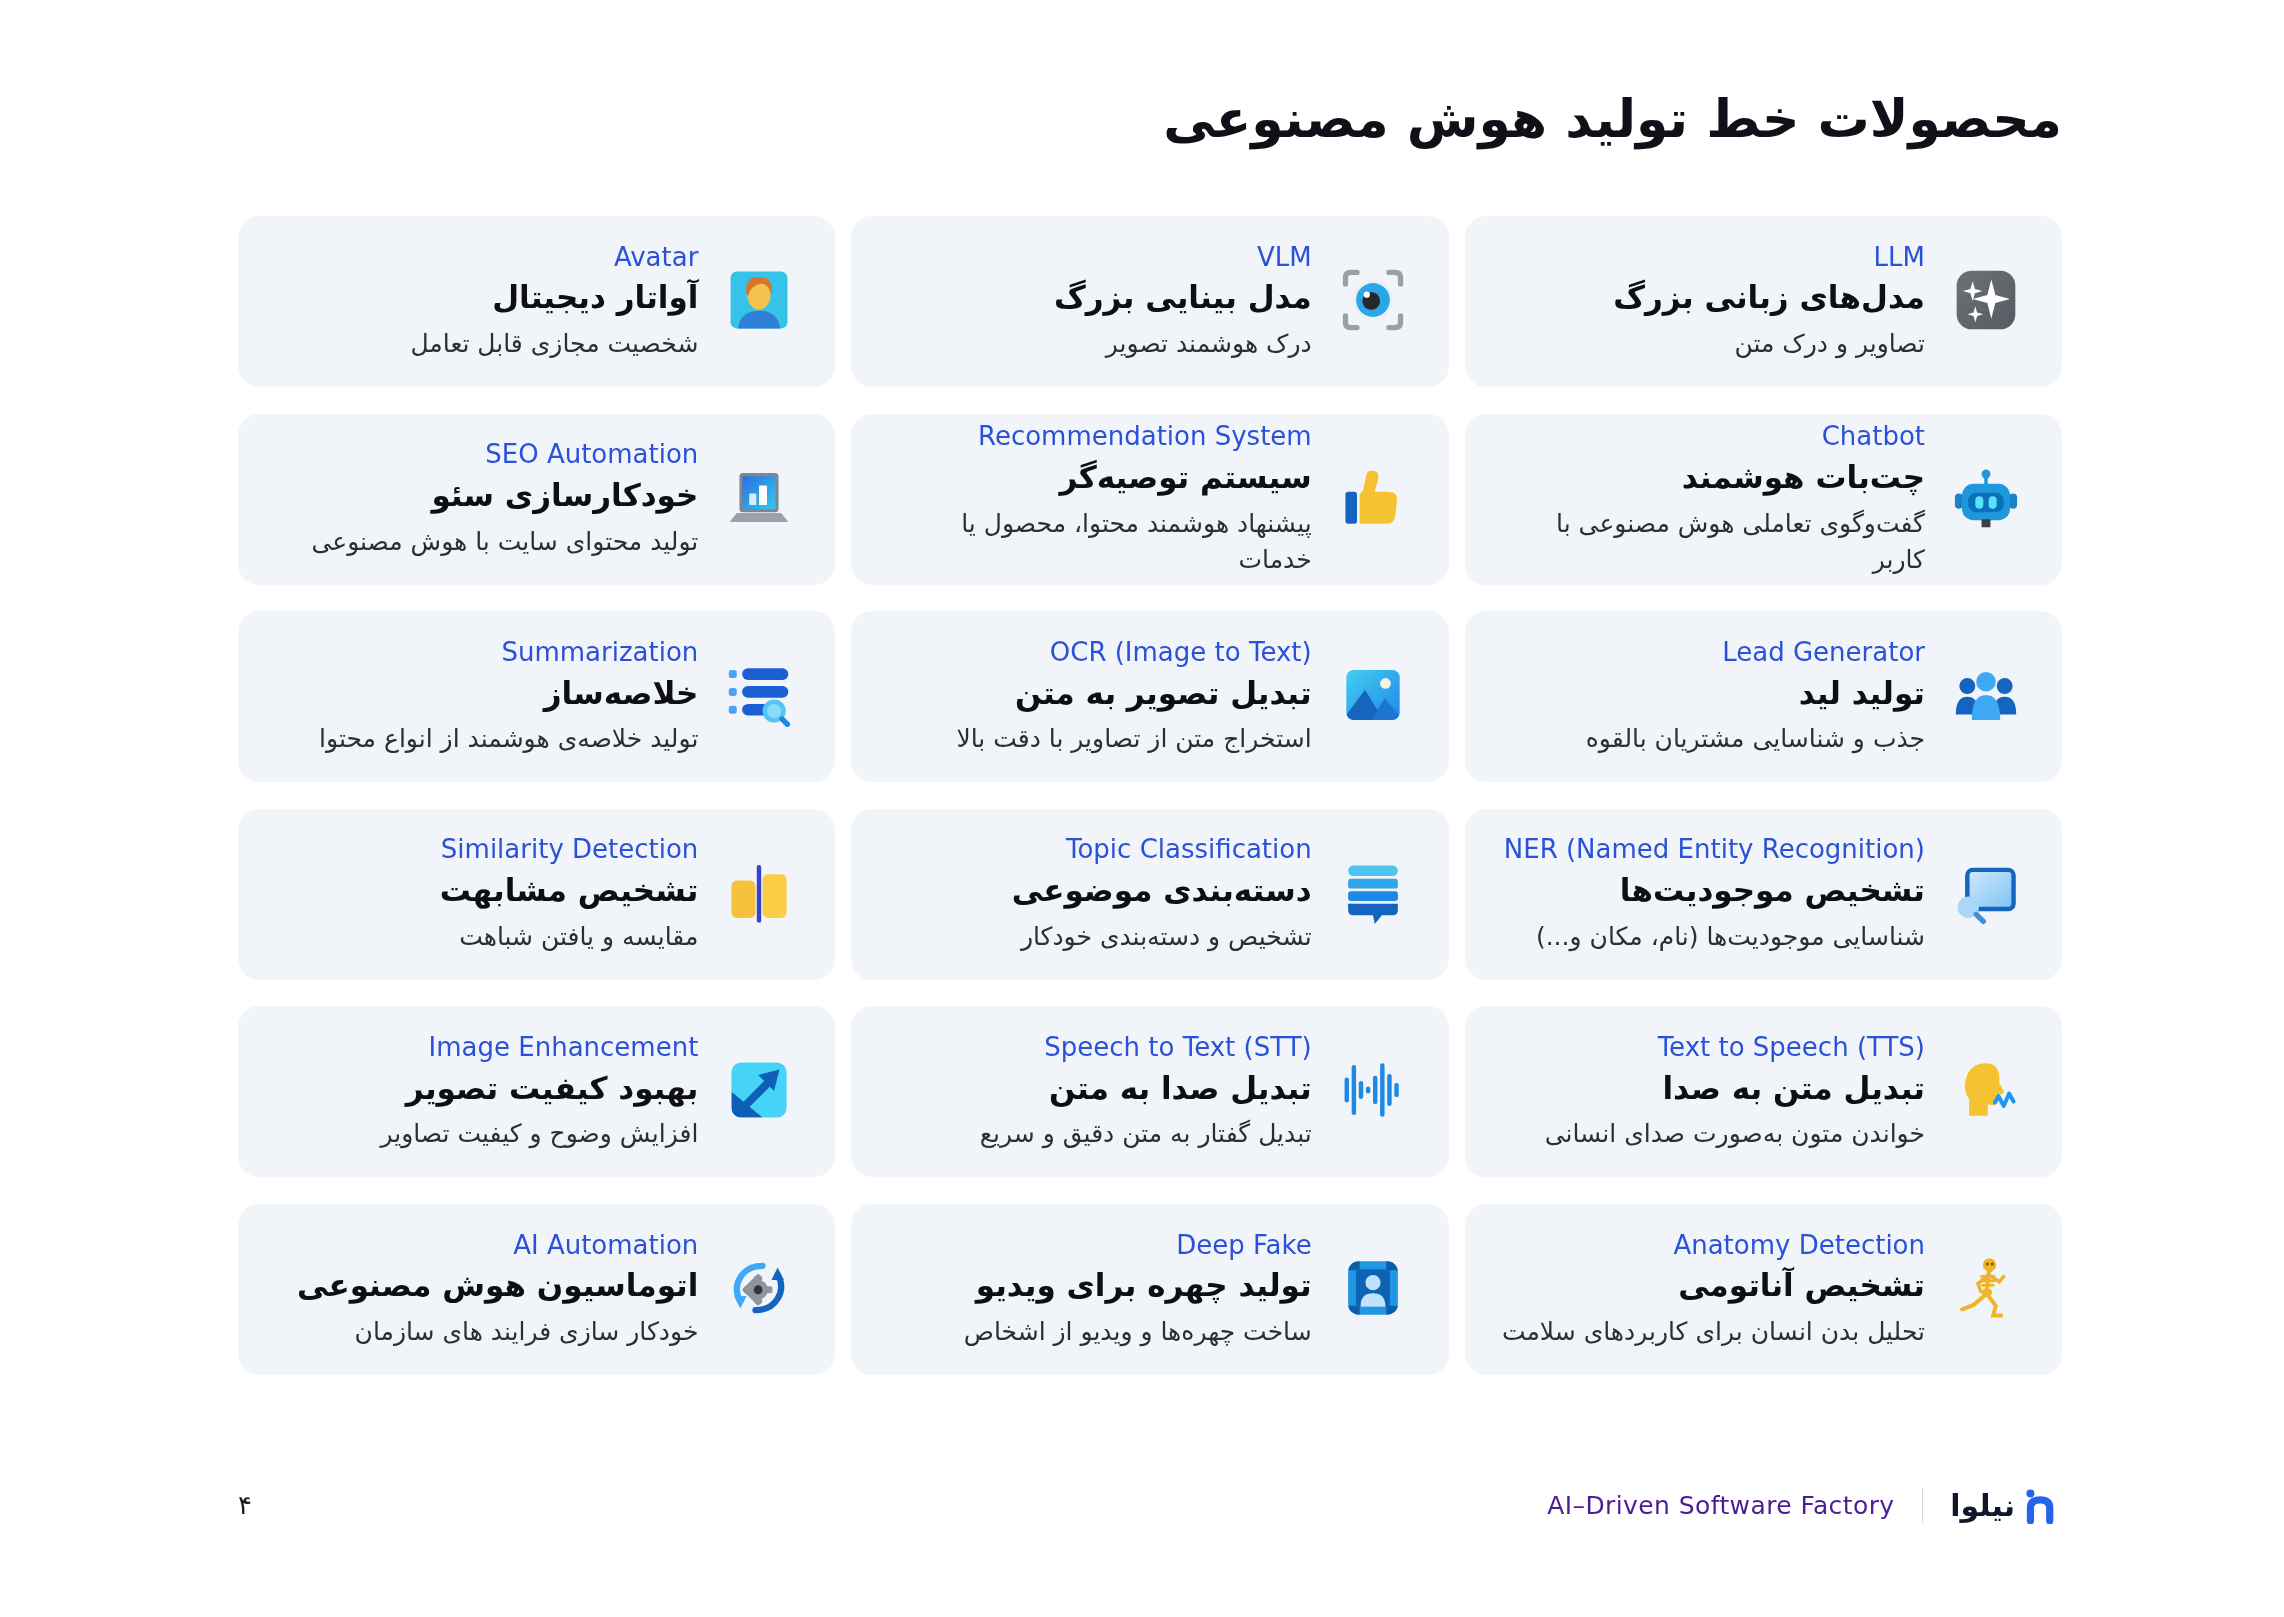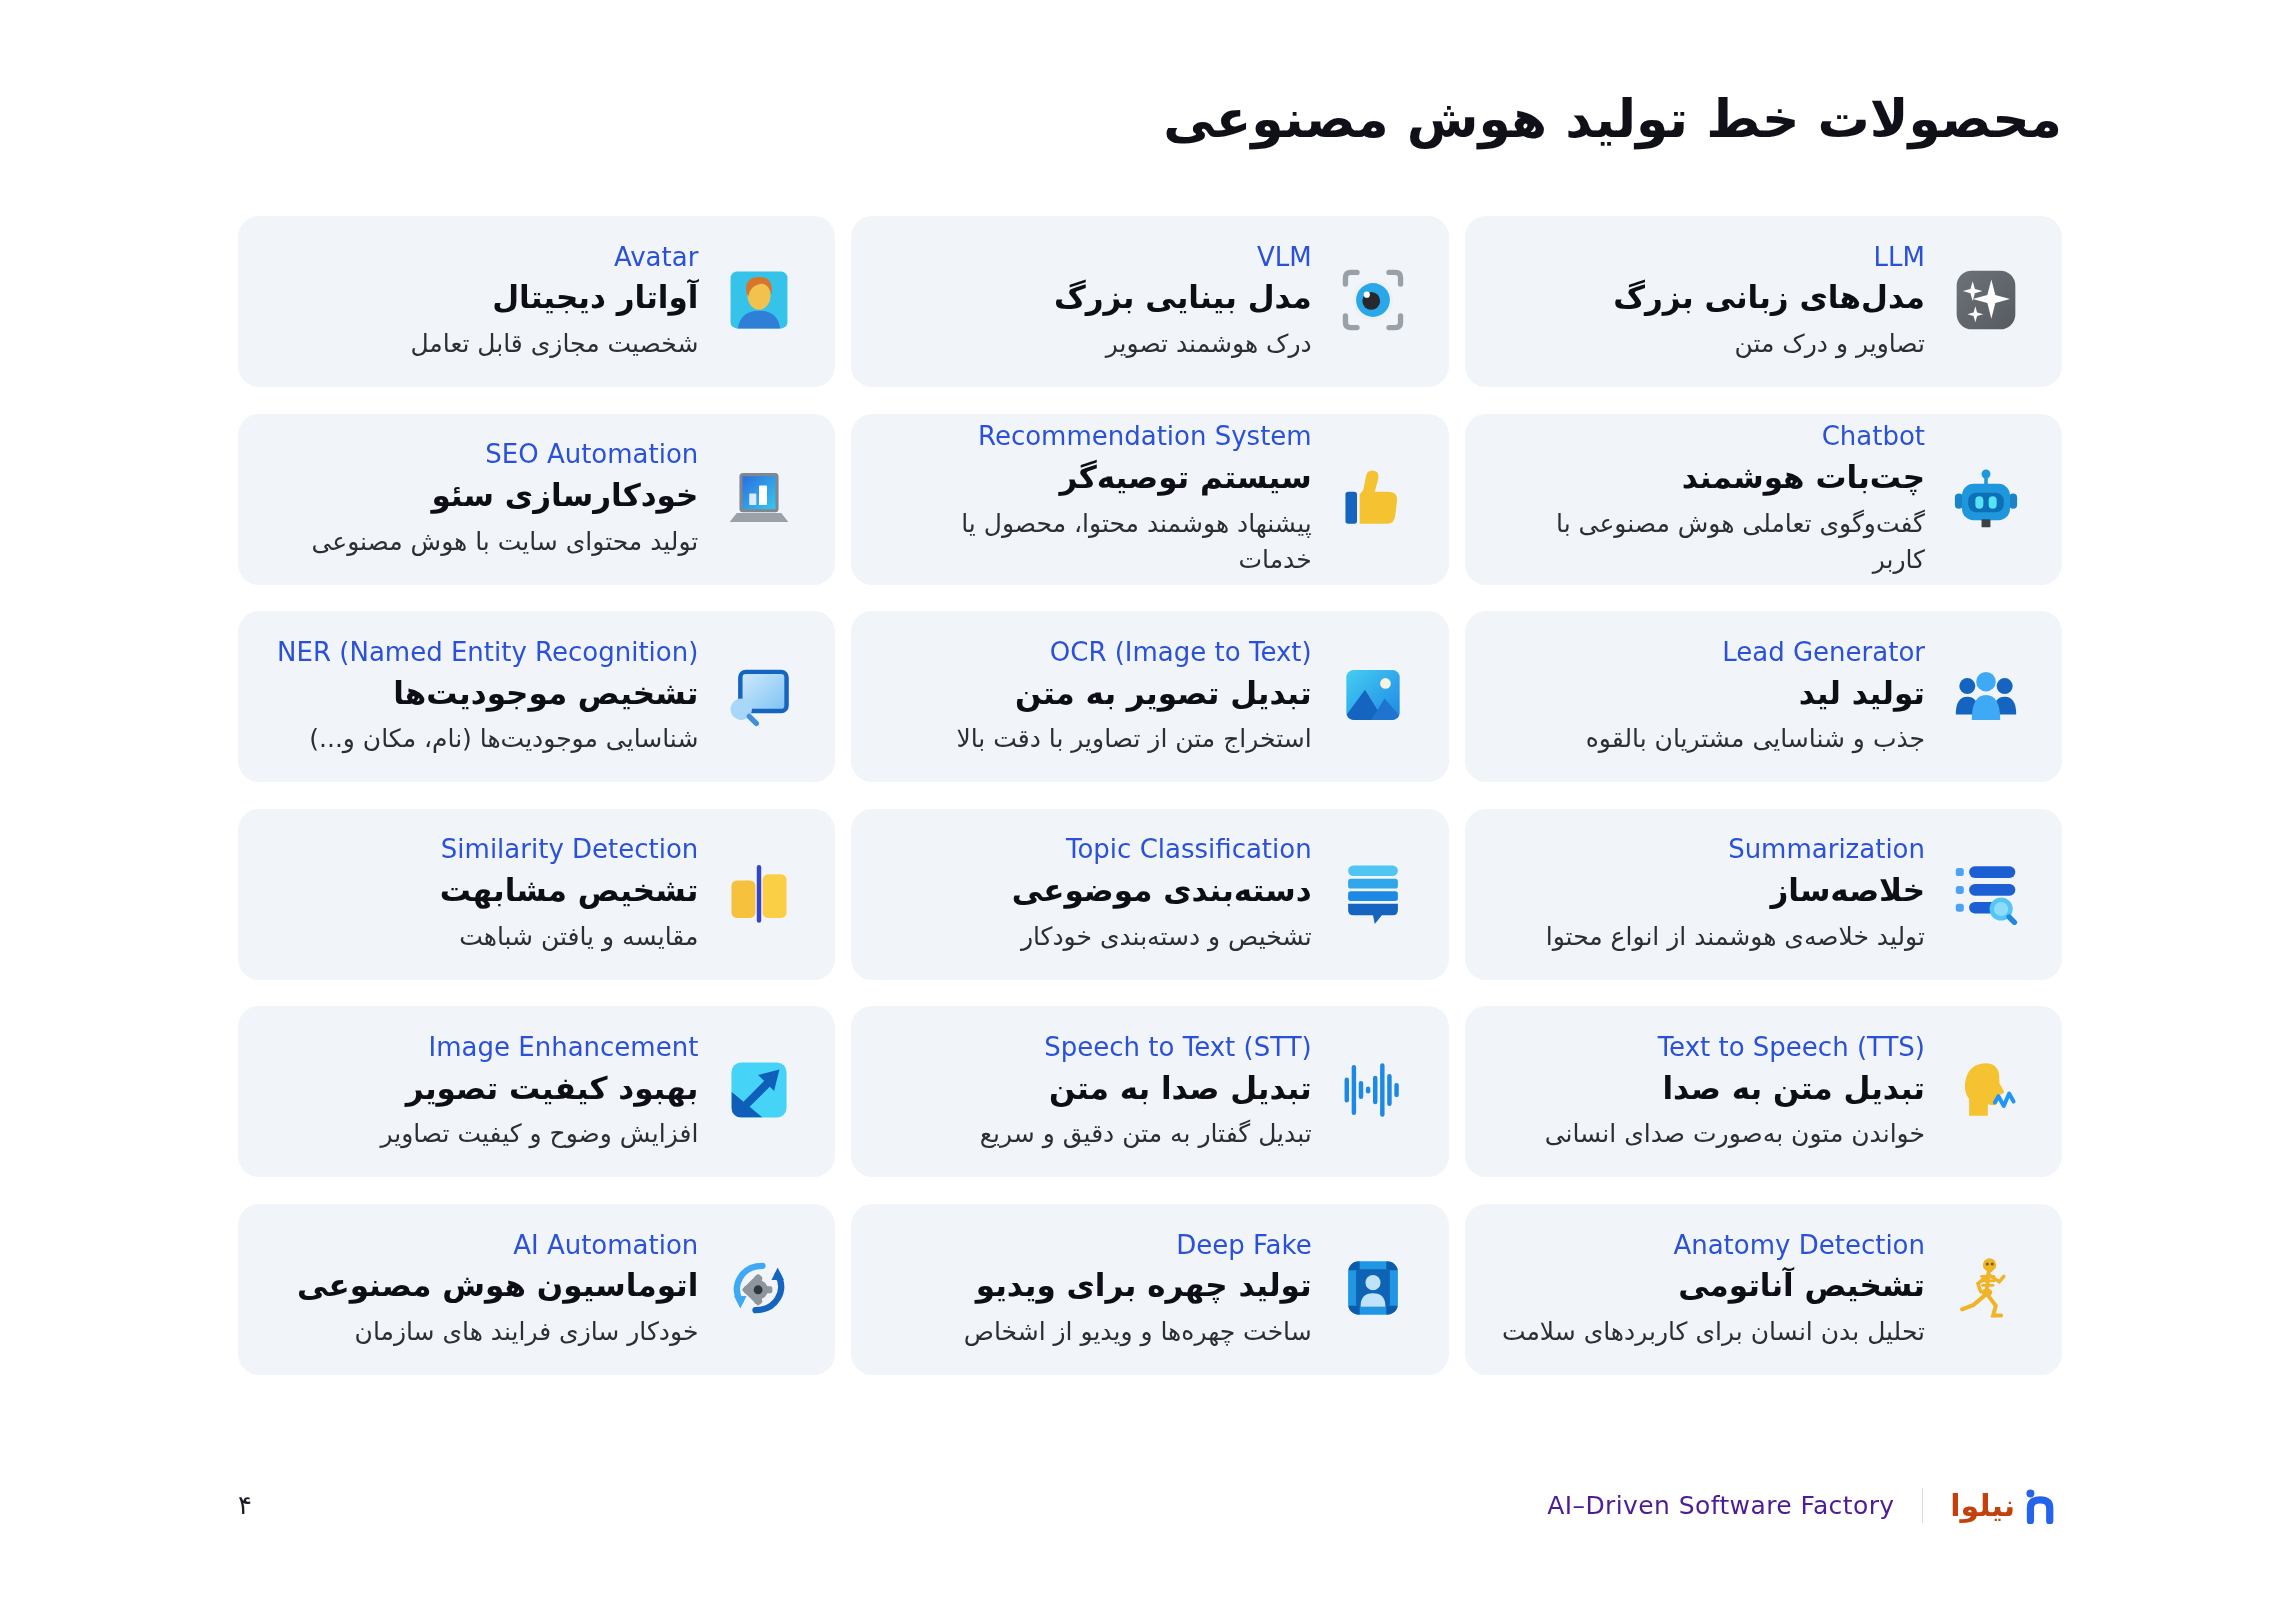--- a/index.html
+++ b/index.html
@@ -29,21 +29,21 @@
   .card-fa{color:#0e0e16;font-size:31px;font-weight:bold;line-height:1.4;margin-bottom:6.4px;}
   .card-desc{color:#2d2d36;font-size:25px;line-height:1.45;}
   .footer{
     position:absolute;top:1481px;left:238px;right:222px;height:48px;
     display:flex;justify-content:space-between;align-items:center;direction:ltr;
   }
   .page-number{font-size:26px;color:#1c1c24;}
   .footer-right{display:flex;align-items:center;}
   .tagline{color:#4c1d95;font-size:25px;letter-spacing:0.4px;}
   .sep{width:1.6px;height:35px;background:#d8dbe0;margin:0 27px;display:inline-block;}
-  .brand{color:#c2410c;font-size:30px;font-weight:bold;margin-right:8px;}
+  .brand{color:#0f172a;font-size:30px;font-weight:bold;margin-right:8px;}
   .brand-mark svg{width:39px;height:37px;display:block;}
 </style>
 </head>
 <body>
 
 <div class="page">
   <h1 class="title">محصولات خط تولید هوش مصنوعی</h1>
   <div class="grid" id="grid">
       <div class="card">
         <div class="card-icon">
@@ -207,59 +207,59 @@
         </div>
         <div class="card-text">
           <div class="card-en">OCR (Image to Text)</div>
           <div class="card-fa">تبدیل تصویر به متن</div>
           <div class="card-desc">استخراج متن از تصاویر با دقت بالا</div>
         </div>
       </div>
       <div class="card">
         <div class="card-icon">
           <svg viewBox="0 0 72 72">
+            <g fill="#4da3f2">
+              <rect x="2" y="8" width="9" height="9" rx="3"></rect>
+              <rect x="2" y="28" width="9" height="9" rx="3"></rect>
+              <rect x="2" y="48" width="9" height="9" rx="3"></rect>
+            </g>
+            <g fill="#1b5fd3">
+              <rect x="17" y="6" width="52" height="13" rx="6.5"></rect>
+              <rect x="17" y="26" width="52" height="13" rx="6.5"></rect>
+              <rect x="17" y="46" width="44" height="13" rx="6.5"></rect>
+            </g>
+            <circle cx="53" cy="54" r="13" fill="#53c6f5"></circle>
+            <circle cx="53" cy="54" r="8" fill="#8edcfa"></circle>
+            <line x1="62" y1="63" x2="68" y2="69" stroke="#1e88e5" stroke-width="6" stroke-linecap="round"></line>
+          </svg>
+        </div>
+        <div class="card-text">
+          <div class="card-en">Summarization</div>
+          <div class="card-fa">خلاصه‌ساز</div>
+          <div class="card-desc">تولید خلاصه‌ی هوشمند از انواع محتوا</div>
+        </div>
+      </div>
+      <div class="card">
+        <div class="card-icon">
+          <svg viewBox="0 0 72 72">
             <defs>
               <linearGradient id="g-ner" x1="0" y1="0" x2="1" y2="1">
                 <stop offset="0" stop-color="#d3eafc"></stop>
                 <stop offset="1" stop-color="#7cc2f4"></stop>
               </linearGradient>
             </defs>
             <rect x="15" y="10" width="52" height="44" rx="6" fill="url(#g-ner)" stroke="#1565c0" stroke-width="5"></rect>
             <circle cx="16" cy="52" r="12" fill="#a9d7f8"></circle>
             <line x1="25" y1="60" x2="33" y2="68" stroke="#3f8fdc" stroke-width="6" stroke-linecap="round"></line>
           </svg>
         </div>
         <div class="card-text">
           <div class="card-en">NER (Named Entity Recognition)</div>
           <div class="card-fa">تشخیص موجودیت‌ها</div>
           <div class="card-desc">شناسایی موجودیت‌ها (نام، مکان و...)</div>
-        </div>
-      </div>
-      <div class="card">
-        <div class="card-icon">
-          <svg viewBox="0 0 72 72">
-            <g fill="#4da3f2">
-              <rect x="2" y="8" width="9" height="9" rx="3"></rect>
-              <rect x="2" y="28" width="9" height="9" rx="3"></rect>
-              <rect x="2" y="48" width="9" height="9" rx="3"></rect>
-            </g>
-            <g fill="#1b5fd3">
-              <rect x="17" y="6" width="52" height="13" rx="6.5"></rect>
-              <rect x="17" y="26" width="52" height="13" rx="6.5"></rect>
-              <rect x="17" y="46" width="44" height="13" rx="6.5"></rect>
-            </g>
-            <circle cx="53" cy="54" r="13" fill="#53c6f5"></circle>
-            <circle cx="53" cy="54" r="8" fill="#8edcfa"></circle>
-            <line x1="62" y1="63" x2="68" y2="69" stroke="#1e88e5" stroke-width="6" stroke-linecap="round"></line>
-          </svg>
-        </div>
-        <div class="card-text">
-          <div class="card-en">Summarization</div>
-          <div class="card-fa">خلاصه‌ساز</div>
-          <div class="card-desc">تولید خلاصه‌ی هوشمند از انواع محتوا</div>
         </div>
       </div>
       <div class="card">
         <div class="card-icon">
           <svg viewBox="0 0 72 72">
             <rect x="8" y="5" width="56" height="12" rx="6" fill="#4fc6f2"></rect>
             <rect x="8" y="20" width="56" height="11" rx="3" fill="#2fa7ea"></rect>
             <rect x="8" y="34" width="56" height="11" rx="3" fill="#1e88e5"></rect>
             <path d="M8 48 h56 v7 q0 6 -6 6 h-12 l-8 10 l-2 -10 h-22 q-6 0 -6 -6 Z" fill="#1565c0"></path>
           </svg>

